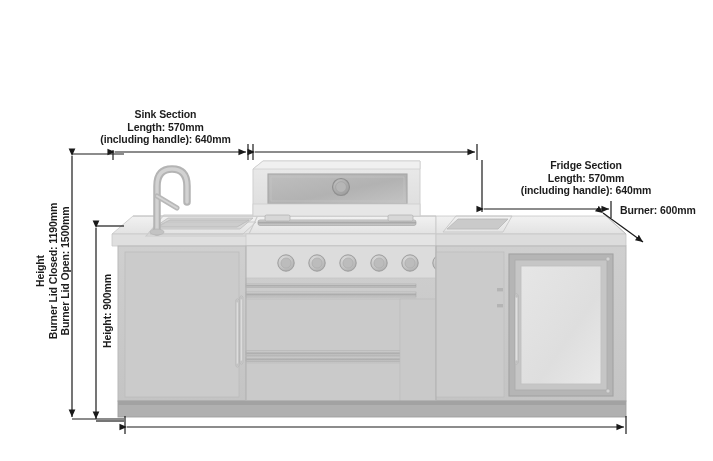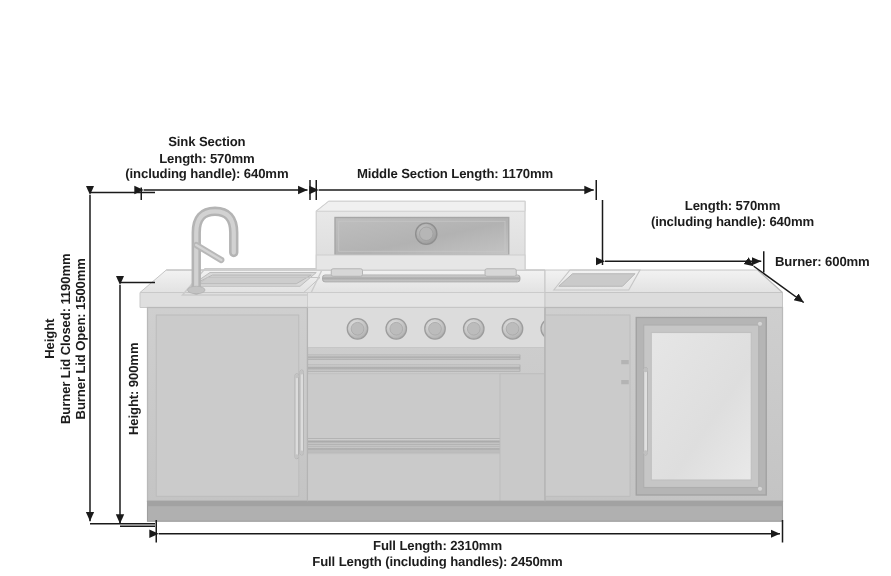--- a/index.html
+++ b/index.html
@@ -245,41 +245,35 @@
       <line x1="127" y1="371" x2="624" y2="371" marker-start="url(#arrL)" marker-end="url(#arrR)"></line>
     </g>
   </svg>
 
   <div class="lbl center" style="left:58px;top:52px;width:215px;">
     <div>Sink Section</div>
     <div>Length: 570mm</div>
     <div>(including handle): 640mm</div>
   </div>
 
-  <div class="lbl center" style="left:253px;top:77px;width:222px;">
-    <div>Middle Section Length: 1170mm</div>
-  </div>
 
   <div class="lbl center" style="left:472px;top:103px;width:228px;">
+    <div>Fridge Section</div>
     <div>Length: 570mm</div>
     <div>(including handle): 640mm</div>
   </div>
 
   <div class="lbl" style="left:620px;top:148px;">
     <div>Burner: 600mm</div>
   </div>
 
   <div class="lbl center vert" style="left:34px;top:340px;width:250px;">
     <div>Height</div>
     <div>Burner Lid Closed: 1190mm</div>
     <div>Burner Lid Open: 1500mm</div>
   </div>
 
   <div class="lbl center vert" style="left:101px;top:330px;width:150px;">
     <div>Height: 900mm</div>
   </div>
 
-  <div class="lbl center" style="left:190px;top:375px;width:320px;">
-    <div>Full Length: 2310mm</div>
-    <div>Full Length (including handles): 2450mm</div>
-  </div>
 
 </div>
 
 </body></html>

